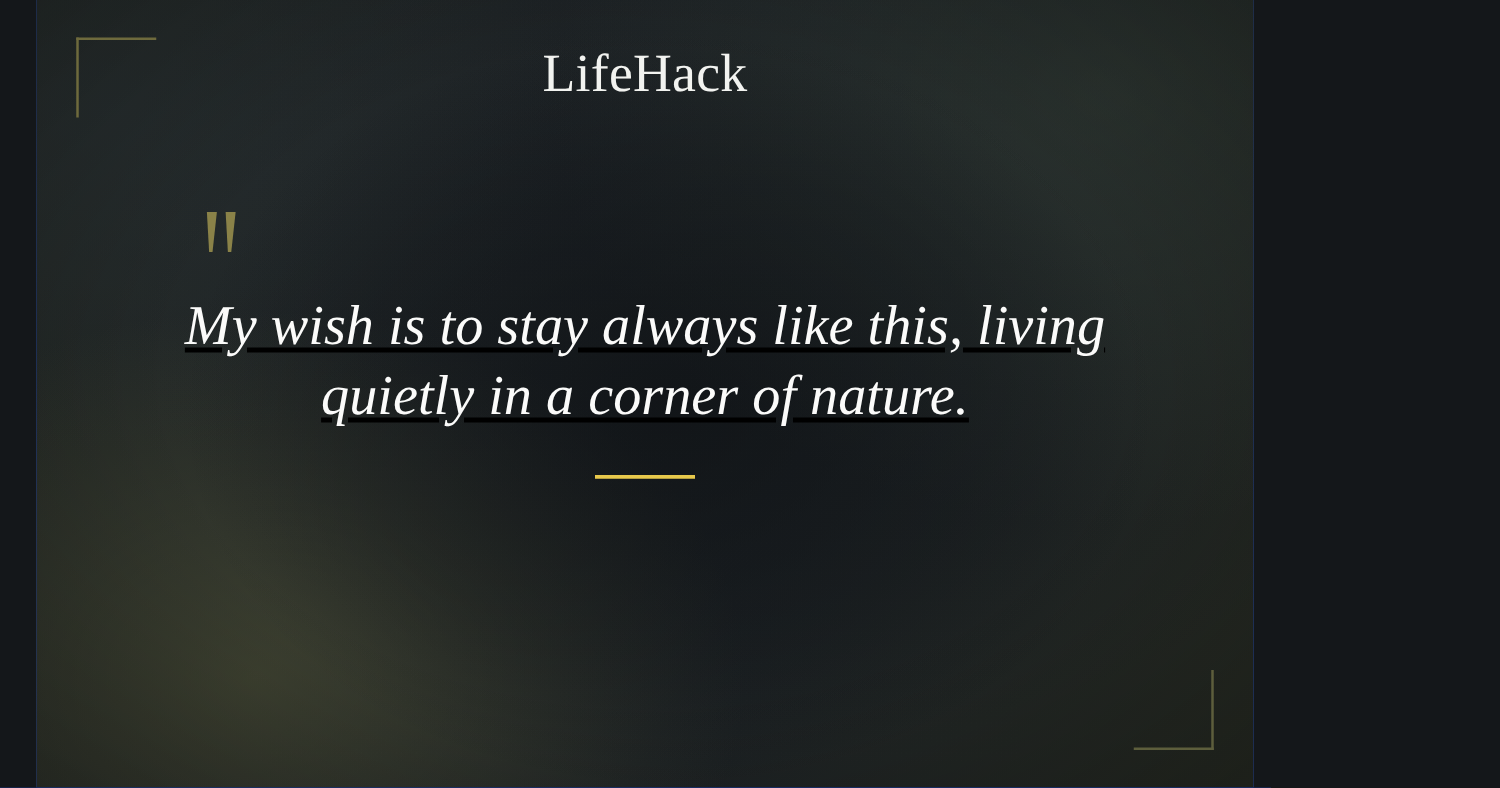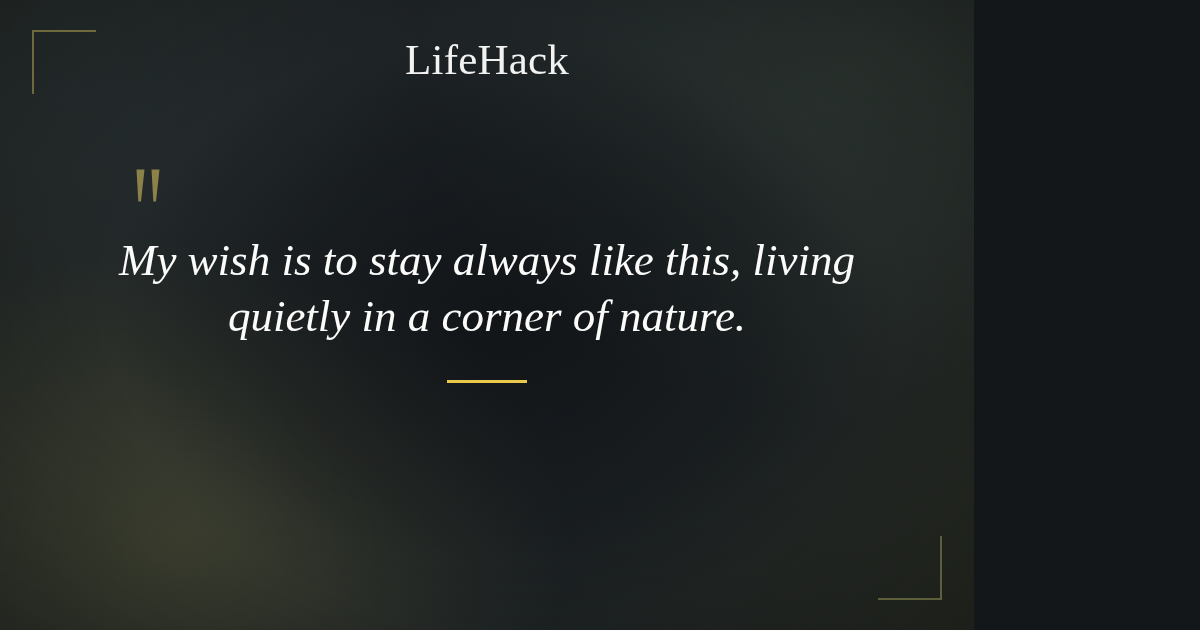--- a/index.html
+++ b/index.html
@@ -9,20 +9,21 @@
     background: #14171a;
   }
   #card {
     position: relative;
     width: 974px;
     height: 630px;
     overflow: hidden;
     background-color: #1d4ed8;
     font-family: "Liberation Sans", sans-serif;
     user-select: none;
+    margin-left: 29px;
   }
 
   
   .bg-base {
     position: absolute;
     inset: 0;
     background:
       radial-gradient(ellipse 560px 420px at 18% 86%, rgba(86, 88, 56, 0.55) 0%, rgba(86,88,56,0) 70%),
       radial-gradient(ellipse 620px 480px at 88% 12%, rgba(60, 72, 60, 0.45) 0%, rgba(60,72,60,0) 72%),
       radial-gradient(ellipse 520px 380px at 6%  14%, rgba(40, 48, 52, 0.60) 0%, rgba(40,48,52,0) 72%),
@@ -81,20 +82,21 @@
     color: #f2f3f0;
     letter-spacing: 0.2px;
   }
 
   
   .quote-block {
     position: absolute;
     top: 168px;
     left: 0;
     right: 0;
+    text-decoration: underline;
   }
   .quote-mark {
     position: absolute;
     top: 0;
     left: 130px;
     width: 40px;
     height: 44px;
   }
   .quote-mark svg { display: block; }
 

